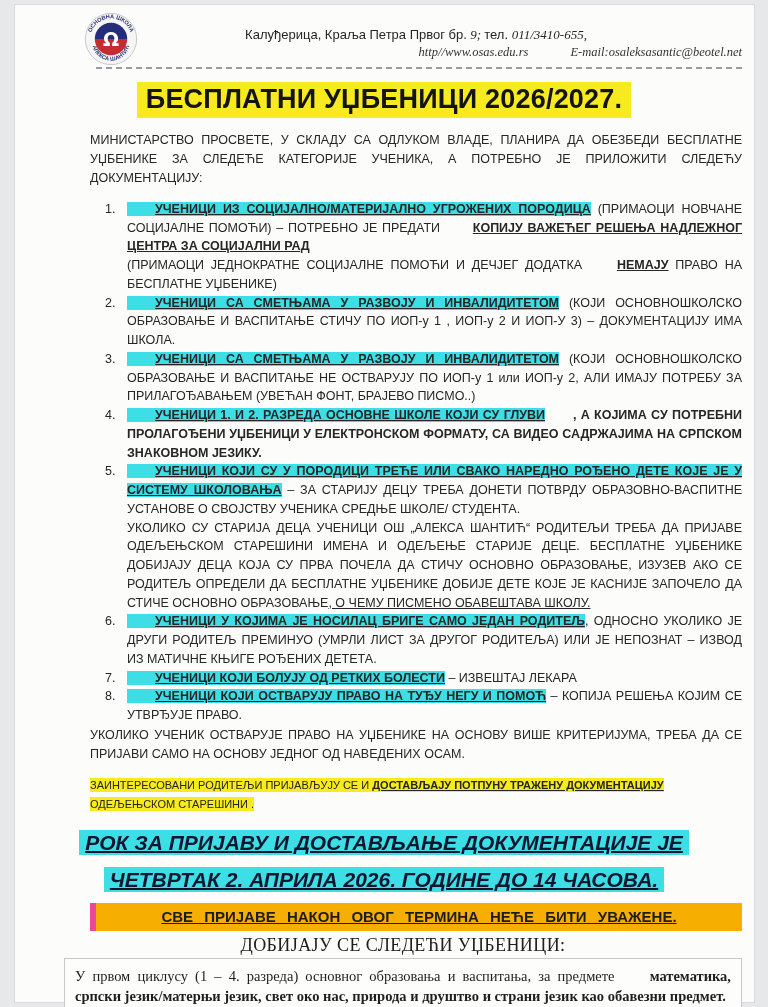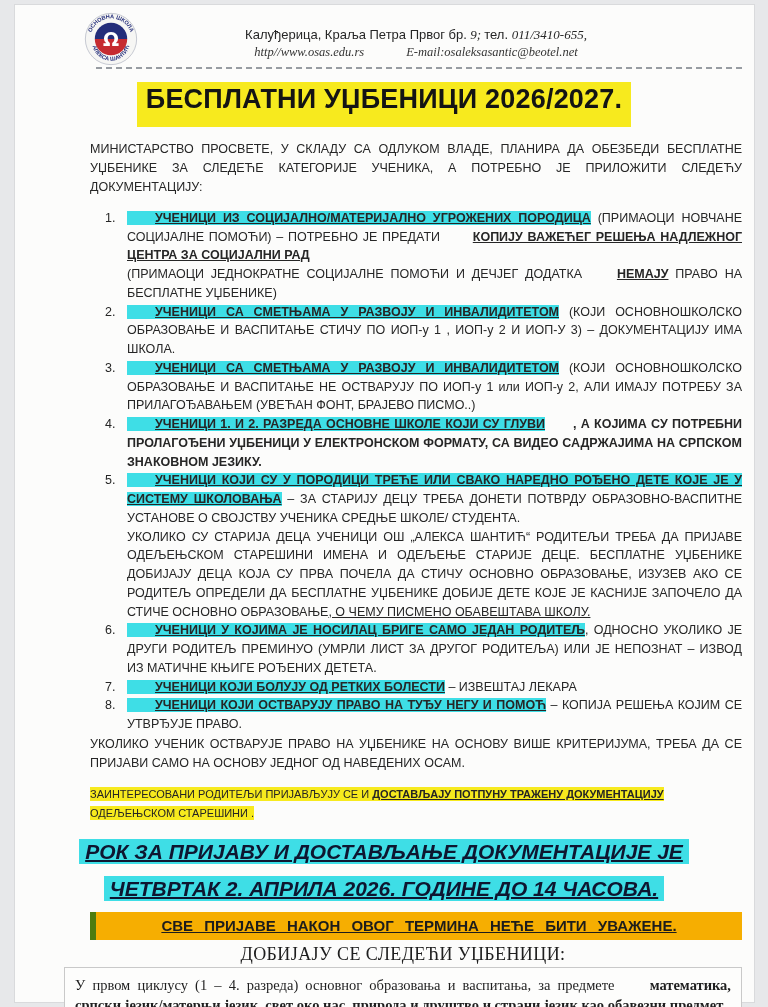--- a/index.html
+++ b/index.html
@@ -24,29 +24,29 @@
     background:#fcfcfb;
     padding:10px 13px 0 76px;
     box-shadow:0 0 0 1px #d9dadc inset;
   }
   
   .logo{position:absolute;left:70px;top:8px;width:54px;height:54px;}
   .header-text{text-align:center;}
   .school-name{font-size:15px;color:#2b2b2b;letter-spacing:.3px;}
   .addr{font-size:13px;margin-top:13px;color:#262626;}
   .si{font-family:"Liberation Serif",serif;font-style:italic;}
-  .contact{font-family:"Liberation Serif",serif;font-style:italic;font-size:12.5px;margin-top:2px;color:#333;}
+  .contact{font-family:"Liberation Serif",serif;font-style:italic;font-size:12.5px;margin-top:2px;color:#333;text-align:right;}
   .contact .gap{display:inline-block;width:42px;}
   .sep{border:0;border-top:2px dashed #979ca2;margin:7px 0 0 6px;}
   
   .title-row{text-align:center;margin:13px 0 0 -64px;}
   .title{
     display:inline-block;background:var(--highlight-yellow);
     font-size:27px;font-weight:800;letter-spacing:.2px;color:#141414;
-    padding:2px 9px 12px;
+    padding:2px 9px 3px;
   }
   
   .body-text{font-size:12.5px;line-height:1.5;text-align:justify;color:#262626;}
   .intro{margin-top:13px;word-spacing:2px;}
   .list{margin-top:2px;}
   .li{display:flex;}
   .num{min-width:22px;margin-left:15px;text-align:left;flex:0 0 auto;}
   .itext{flex:1;text-align:justify;}
   .hl{background:var(--highlight-cyan);}
   .hly{background:var(--highlight-yellow);}
@@ -61,21 +61,21 @@
   .deadline div{margin-top:1px;font-style:italic;}
   .deadline span{
     background:var(--highlight-cyan);
     font-size:21px;font-weight:800;color:#0e1630;
     text-decoration:underline;text-decoration-thickness:2px;
     padding:1px 6px;
   }
   
   .warning{
     margin-top:5px;background:var(--warning-orange);
-    border-left:6px solid #4d7c0f;
+    border-left:6px solid #ec4899;
     text-align:center;font-size:15px;font-weight:800;color:#1c1c1c;
     padding:5px 0 6px;word-spacing:7px;
   }
   .warning span{text-decoration:underline;}
   
   .books-heading{
     font-family:"Liberation Serif",serif;font-size:18px;color:#1e1e1e;
     text-align:center;margin:4px 0 0 -26px;letter-spacing:.4px;
   }
   .books-box{

